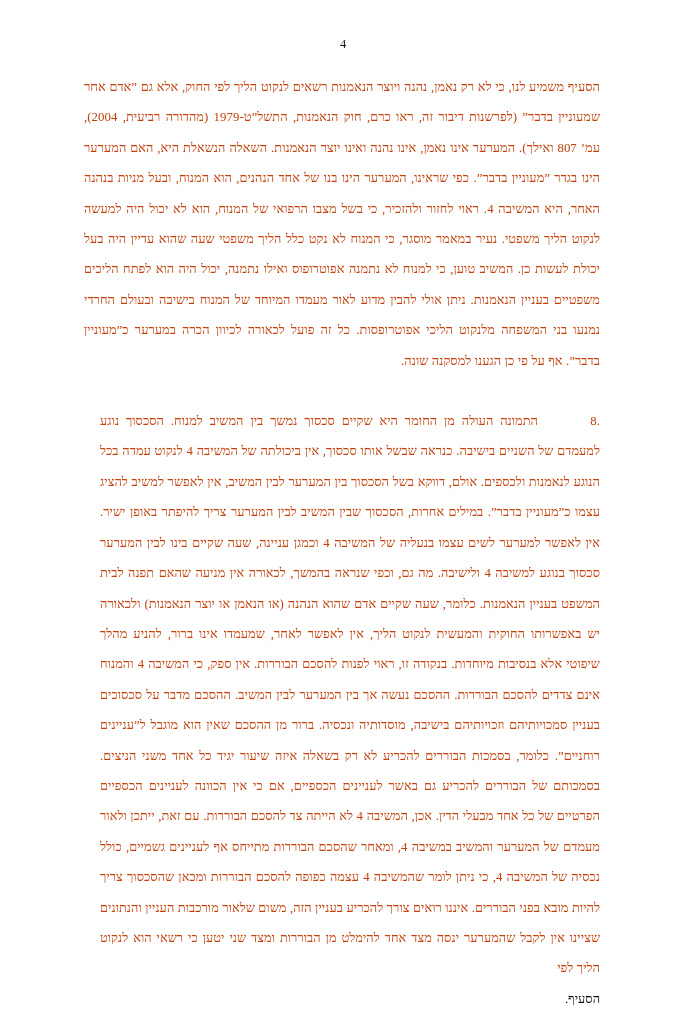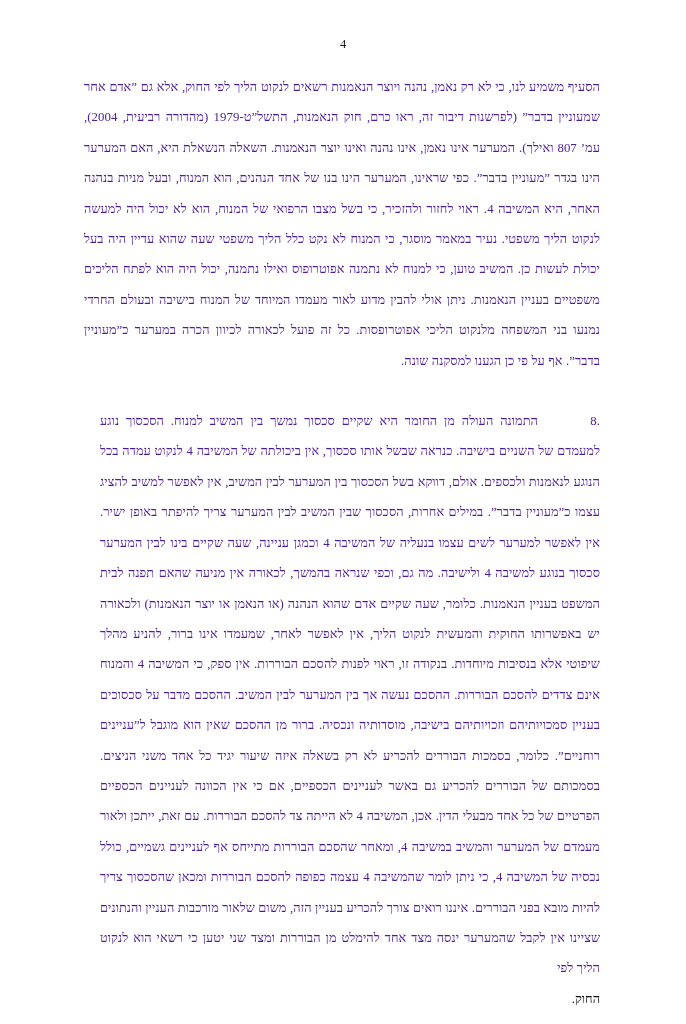--- a/index.html
+++ b/index.html
@@ -42,21 +42,21 @@
     text-align: justify;
     text-justify: inter-word;
   }
   p.para {
     margin: 0 0 0 0;
     font-size: 12.8px;
     line-height: 30.4px;
     text-align: justify;
     text-align-last: right;
     direction: rtl;
-    color: #4c1d95;
+    color: #c2410c;
     letter-spacing: 0.05px;
     word-spacing: 0.2px;
   }
   p.para-gap {
     margin-top: 30px;
     margin-left: 16px;
   }
   .para-number {
     display: inline-block;
     width: 62px;
@@ -78,16 +78,16 @@
 <div class="page">
 
   <div class="page-number">4</div>
 
   <div class="body-area">
 
     <p class="para"><span>הסעיף משמיע לנו, כי לא רק נאמן, נהנה ויוצר הנאמנות רשאים לנקוט הליך לפי החוק, אלא גם ”אדם אחר שמעוניין בדבר” (לפרשנות דיבור זה, ראו כרם, חוק הנאמנות, התשל”ט-1979 (מהדורה רביעית, 2004), עמ’ 807 ואילך). המערער אינו נאמן, אינו נהנה ואינו יוצר הנאמנות. השאלה הנשאלת היא, האם המערער הינו בגדר ”מעוניין בדבר”. כפי שראינו, המערער הינו בנו של אחד הנהנים, הוא המנוח, ובעל מניות בנהנה האחר, היא המשיבה 4. ראוי לחזור ולהזכיר, כי בשל מצבו הרפואי של המנוח, הוא לא יכול היה למעשה לנקוט הליך משפטי. נעיר במאמר מוסגר, כי המנוח לא נקט כלל הליך משפטי שעה שהוא עדיין היה בעל יכולת לעשות כן. המשיב טוען, כי למנוח לא נתמנה אפוטרופוס ואילו נתמנה, יכול היה הוא לפתח הליכים משפטיים בעניין הנאמנות. ניתן אולי להבין מדוע לאור מעמדו המיוחד של המנוח בישיבה ובעולם החרדי נמנעו בני המשפחה מלנקוט הליכי אפוטרופסות. כל זה פועל לכאורה לכיוון הכרה במערער כ”מעוניין בדבר”. אף על פי כן הגענו למסקנה שונה.</span></p>
 
     <p class="para para-gap"><span class="para-number">.8</span><span>התמונה העולה מן החומר היא שקיים סכסוך נמשך בין המשיב למנוח. הסכסוך נוגע למעמדם של השניים בישיבה. כנראה שבשל אותו סכסוך, אין ביכולתה של המשיבה 4 לנקוט עמדה בכל הנוגע לנאמנות ולכספים. אולם, דווקא בשל הסכסוך בין המערער לבין המשיב, אין לאפשר למשיב להציג עצמו כ”מעוניין בדבר”. במילים אחרות, הסכסוך שבין המשיב לבין המערער צריך להיפתר באופן ישיר. אין לאפשר למערער לשים עצמו בנעליה של המשיבה 4 וכמגן עניינה, שעה שקיים בינו לבין המערער סכסוך בנוגע למשיבה 4 ולישיבה. מה גם, וכפי שנראה בהמשך, לכאורה אין מניעה שהאם תפנה לבית המשפט בעניין הנאמנות. כלומר, שעה שקיים אדם שהוא הנהנה (או הנאמן או יוצר הנאמנות) ולכאורה יש באפשרותו החוקית והמעשית לנקוט הליך, אין לאפשר לאחר, שמעמדו אינו ברור, להניע מהלך שיפוטי אלא בנסיבות מיוחדות. בנקודה זו, ראוי לפנות להסכם הבוררות. אין ספק, כי המשיבה 4 והמנוח אינם צדדים להסכם הבוררות. ההסכם נעשה אך בין המערער לבין המשיב. ההסכם מדבר על סכסוכים בעניין סמכויותיהם וזכויותיהם בישיבה, מוסדותיה ונכסיה. ברור מן ההסכם שאין הוא מוגבל ל”עניינים רוחניים”. כלומר, בסמכות הבוררים להכריע לא רק בשאלה איזה שיעור יגיד כל אחד משני הניצים. בסמכותם של הבוררים להכריע גם באשר לעניינים הכספיים, אם כי אין הכוונה לעניינים הכספיים הפרטיים של כל אחד מבעלי הדין. אכן, המשיבה 4 לא הייתה צד להסכם הבוררות. עם זאת, ייתכן ולאור מעמדם של המערער והמשיב במשיבה 4, ומאחר שהסכם הבוררות מתייחס אף לעניינים גשמיים, כולל נכסיה של המשיבה 4, כי ניתן לומר שהמשיבה 4 עצמה כפופה להסכם הבוררות ומכאן שהסכסוך צריך להיות מובא בפני הבוררים. איננו רואים צורך להכריע בעניין הזה, משום שלאור מורכבות העניין והנתונים שציינו אין לקבל שהמערער ינסה מצד אחד להימלט מן הבוררות ומצד שני יטען כי רשאי הוא לנקוט הליך לפי</span></p>
 
-    <p class="final-line">החוק.</p>
+    <p class="final-line">הסעיף.</p>
 
   </div>
 </div>
 
 </body></html>

